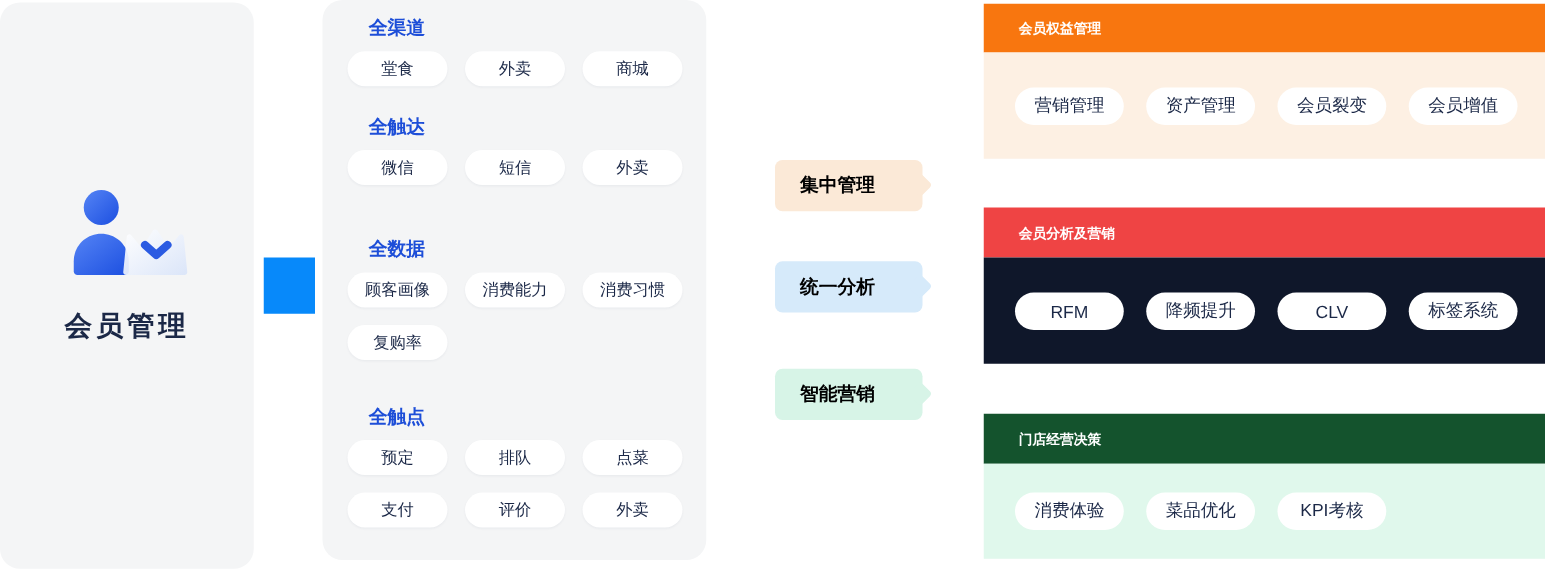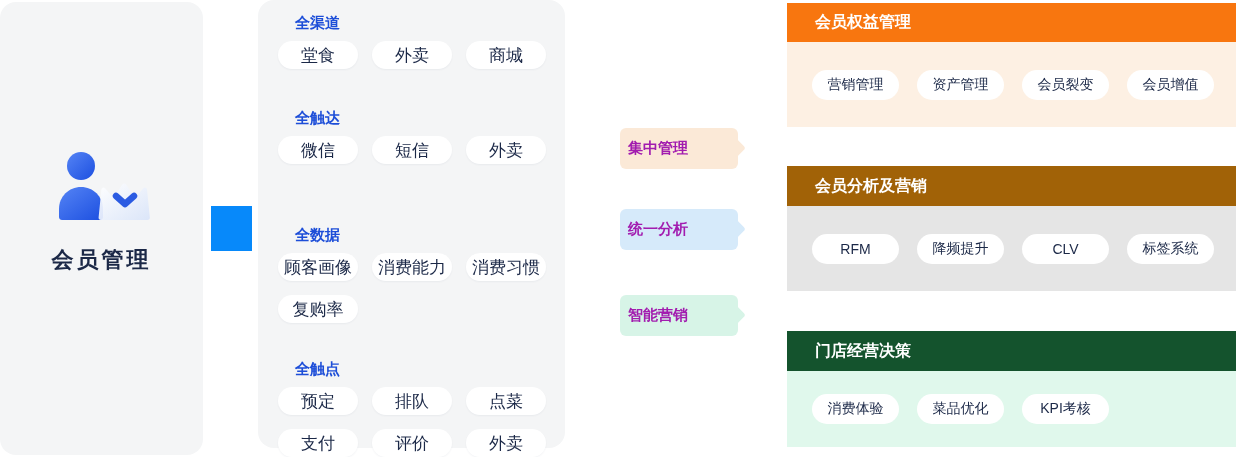--- a/index.html
+++ b/index.html
@@ -16,44 +16,44 @@
 
   
   .connector { position:absolute; left:211px; top:206px; width:41px; height:45px; background:#0789FA; }
 
   
   .mid-card { position:absolute; left:258px; top:0; width:307px; height:448px;
     background:#F4F5F6; border-radius:16px; padding-top:14px; }
   .sec-title { margin-left:37px; font-size:15px; font-weight:bold; line-height:18px; color:#1d4ed8; }
   .pill-grid { margin-left:20px; margin-top:9px; display:grid;
     grid-template-columns:repeat(3,80px); gap:14px; }
-  .mt1 { margin-top:40px; } .mt2 { margin-top:62px; } .mt3 { margin-top:37px; }
+  .mt1 { margin-top:24px; } .mt2 { margin-top:43px; } .mt3 { margin-top:37px; }
   .pill { height:28px; background:#ffffff; border-radius:14px; display:flex;
-    align-items:center; justify-content:center; font-size:17px; color:#1B2847;
+    align-items:center; justify-content:center; font-size:13px; color:#1B2847;
     box-shadow:0 1px 2px rgba(27,40,71,0.05); white-space:nowrap; }
 
   
   .tag { position:absolute; left:620px; width:118px; height:41px; border-radius:6px;
-    display:flex; align-items:center; padding-left:8px; font-size:15px; font-weight:bold;
-    color:#a21caf; }
+    display:flex; align-items:center; padding-left:20px; font-size:15px; font-weight:bold;
+    color:#000000; }
   .tag::after { content:""; position:absolute; right:-5px; top:13px; width:14px; height:14px;
     background:inherit; border-radius:3px; transform:rotate(45deg); }
   .t0 { top:128px; background:#FBE9D7; }
   .t1 { top:209px; background:#D6EAFA; }
   .t2 { top:295px; background:#D7F4E7; }
 
   
   .panel { position:absolute; left:787px; width:449px; }
   .panel-header { height:40px; display:flex; align-items:center; padding-left:28px;
-    color:#ffffff; font-size:16px; font-weight:bold; }
+    color:#ffffff; font-size:11px; font-weight:bold; }
   .panel-body { display:flex; align-items:center; padding-left:25px; gap:18px; }
   .rpill { width:87px; height:30px; background:#ffffff; border-radius:15px; display:flex;
     align-items:center; justify-content:center; font-size:14px; color:#1B2847; white-space:nowrap; }
   .p0 { top:3px; }   .p0 .panel-header { height:39px; background:#F8760F; } .p0 .panel-body { height:85px; background:#FDF0E3; }
-  .p1 { top:166px; } .p1 .panel-header { background:#a16207; } .p1 .panel-body { height:85px; background:#e5e5e5; }
+  .p1 { top:166px; } .p1 .panel-header { background:#ef4444; } .p1 .panel-body { height:85px; background:#0f172a; }
   .p2 { top:331px; } .p2 .panel-header { background:#14532d; } .p2 .panel-body { height:76px; background:#E0F8EC; }
 </style>
 </head>
 <body>
 
 <div class="stage">
 
   <div class="left-card">
     <div class="member-icon">
       <svg width="100" height="80" viewBox="0 0 100 80">

